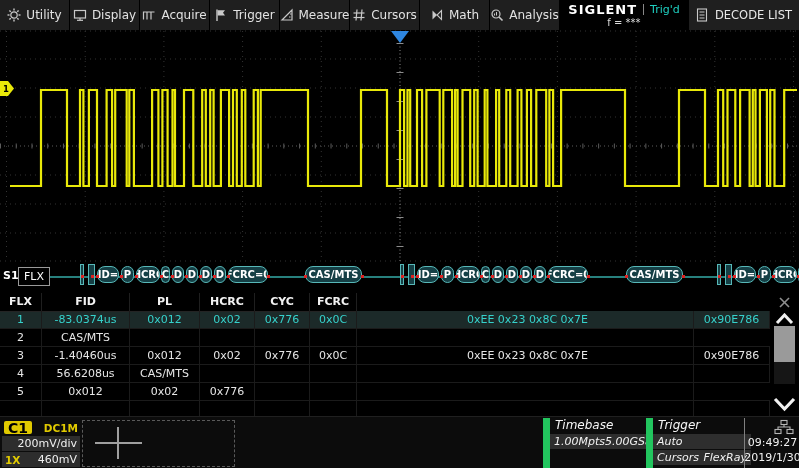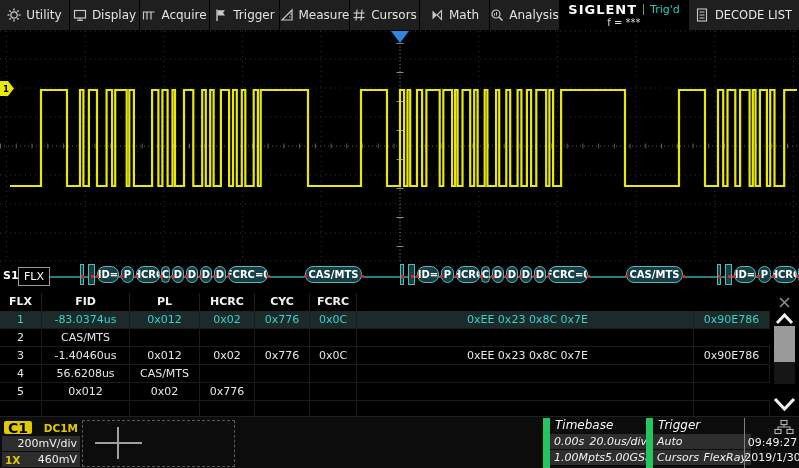--- a/index.html
+++ b/index.html
@@ -432,24 +432,20 @@
         <span>460mV</span>
       </div>
     </div>
     <div class="addbox">
       <div class="plus-h"></div>
       <div class="plus-v"></div>
     </div>
     <div class="panel" style="left:543px;width:101px;">
       <div class="ptitle">Timebase</div>
       <div class="prow">
-        <span>0.00s</span>
-        <span>20.0us/div</span>
-      </div>
-      <div class="prow">
         <span>1.00Mpts</span>
         <span>5.00GSa/s</span>
       </div>
     </div>
     <div class="panel" style="left:646px;width:98px;">
       <div class="ptitle">Trigger</div>
       <div class="prow">
         <span>Auto</span>
       </div>
       <div class="prow">

